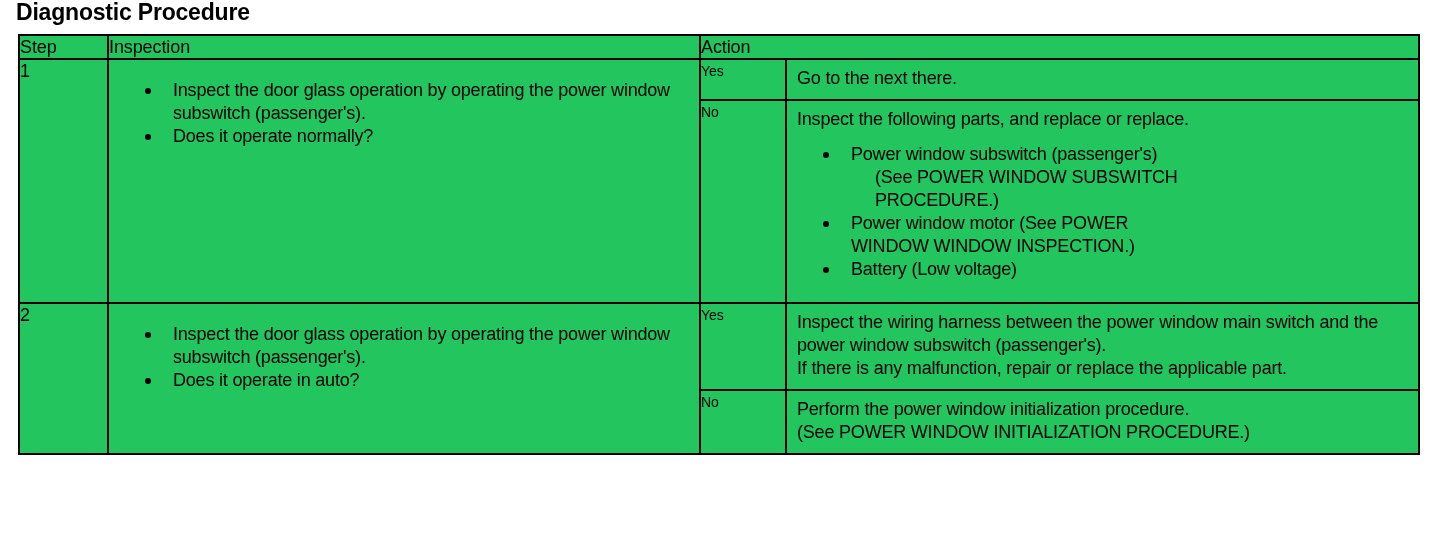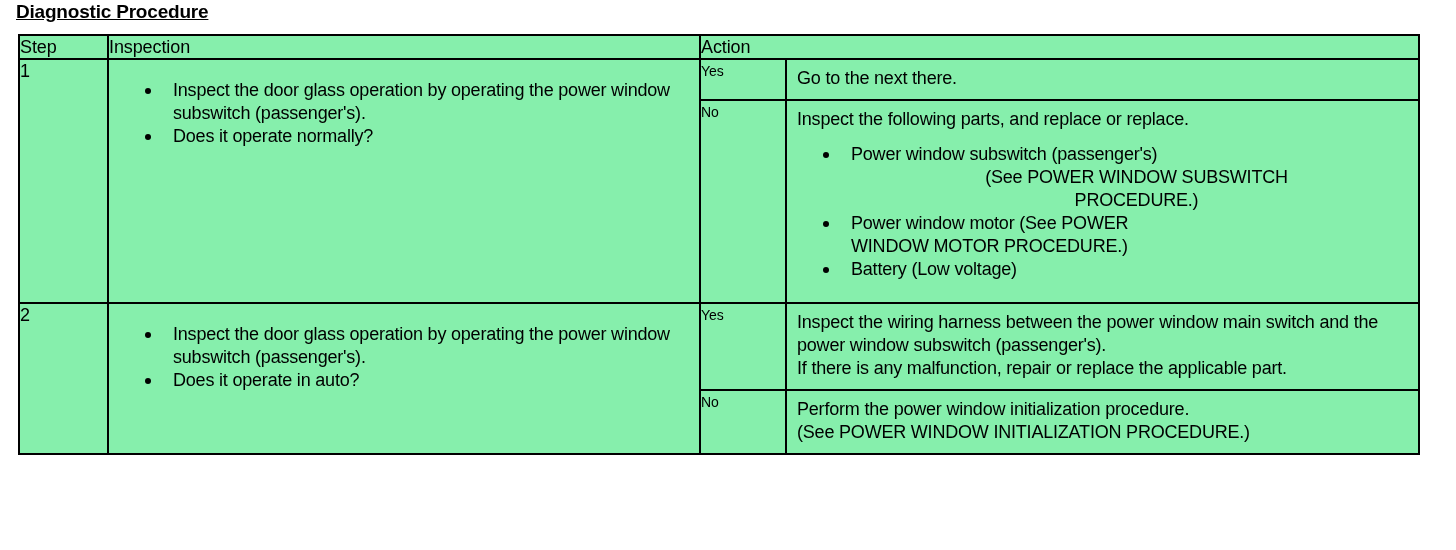--- a/index.html
+++ b/index.html
@@ -19,40 +19,39 @@
     position: relative;
     width: 1456px;
     height: 550px;
     overflow: hidden;
   }
 
   .page-title {
     position: absolute;
     left: 16px;
     top: 0px;
-    font-size: 19px;
+    font-size: 23px;
     font-weight: bold;
     letter-spacing: -0.2px;
     line-height: 24px;
     white-space: nowrap;
-    text-decoration: underline;
   }
 
   .table-wrap {
     position: absolute;
     left: 18px;
     top: 34px;
     width: 1400px;
   }
 
   table.diag {
     border-collapse: collapse;
     table-layout: fixed;
     width: 1400px;
-    background: #86efac;
+    background: #22c55e;
   }
   table.diag td, table.diag th {
     border: 2px solid #000;
     padding: 0;
     vertical-align: top;
     font-weight: normal;
     text-align: left;
   }
 
   
@@ -106,21 +105,21 @@
     position: absolute;
     left: 14px;
     top: 9px;
     width: 6px;
     height: 6px;
     background: #000;
     border-radius: 50%;
     display: block;
   }
   .line { display: block; }
-  .ind1 { padding-left: 24px; display: block; text-align: center; }
+  .ind1 { padding-left: 24px; display: block; }
   .plain { display: block; }
 </style>
 </head>
 <body>
 
 <div class="page">
 
   <div class="page-title">Diagnostic Procedure</div>
 
   <div class="table-wrap">
@@ -176,21 +175,21 @@
               <ul class="blist">
                 <li>
                   <span class="bullet"></span>
                   <span class="line">Power window subswitch (passenger's)</span>
                   <span class="ind1">(See POWER WINDOW SUBSWITCH</span>
                   <span class="ind1">PROCEDURE.)</span>
                 </li>
                 <li>
                   <span class="bullet"></span>
                   <span class="line">Power window motor (See POWER</span>
-                  <span class="line">WINDOW MOTOR PROCEDURE.)</span>
+                  <span class="line">WINDOW WINDOW INSPECTION.)</span>
                 </li>
                 <li>
                   <span class="bullet"></span>
                   <span class="line">Battery (Low voltage)</span>
                 </li>
               </ul>
             </div>
           </td>
         </tr>
 

